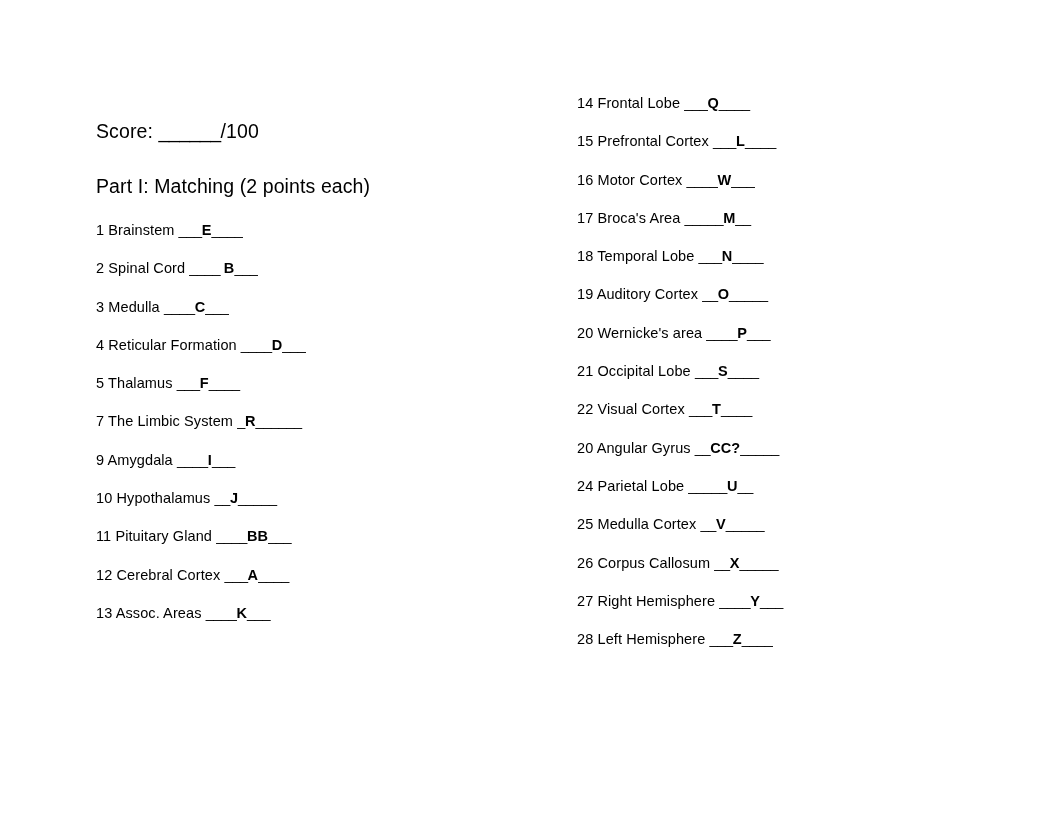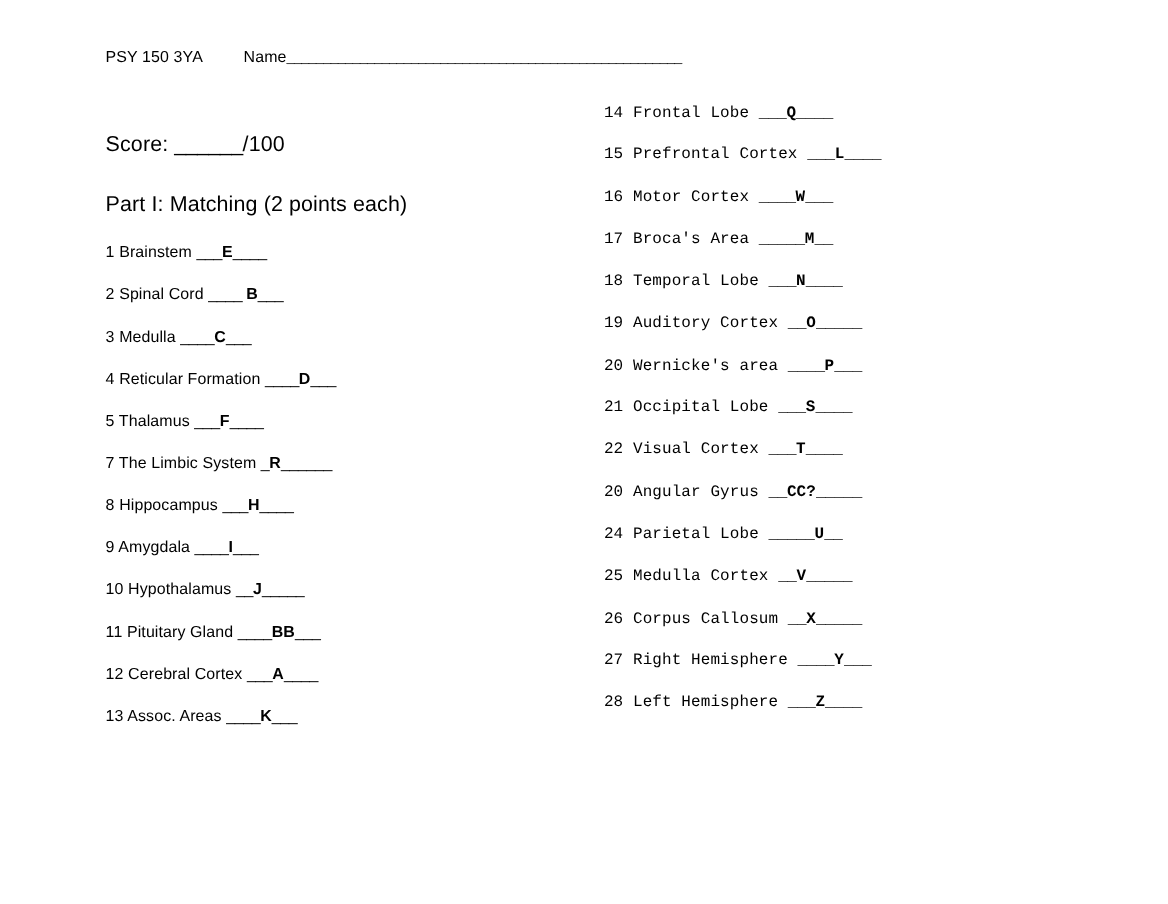--- a/index.html
+++ b/index.html
@@ -81,23 +81,22 @@
   .column {
     position: absolute;
     font-size: 14.5px;
     line-height: 1.2;
   }
   .column-left {
     left: 96px;
     top: 222px;
   }
   .column-right {
-    left: 549px;
+    left: 577px;
     top: 95px;
-    font-family: Liberation Mono, monospace;
   }
 
   .match-item {
     height: 38.3px;
     white-space: nowrap;
     letter-spacing: 0.1px;
   }
   .item-num { }
   .item-label { }
   .blank {
@@ -105,42 +104,34 @@
   }
   .answer {
     font-weight: bold;
   }
 </style>
 </head>
 <body>
 
 <div class="page">
 
-  <div class="header-row">
-    <span class="course-code">PSY 150 3YA</span>
-    <span class="name-field">
-      <span class="name-label">Name</span>
-        <span class="name-rule">______________________________________________________</span>
-    </span>
-  </div>
 
   <div class="score-line">
     <span>Score: </span><span class="score-blank">______</span><span>/100</span>
   </div>
 
   <div class="part-heading">Part I: Matching (2 points each)</div>
 
   <div class="column column-left" id="left-col">
       <div class="match-item"><span class="item-num">1</span><span class="item-label"> Brainstem </span><span class="blank">___</span><span class="answer">E</span><span class="blank">____</span></div>
       <div class="match-item"><span class="item-num">2</span><span class="item-label"> Spinal Cord </span><span class="blank">____ </span><span class="answer">B</span><span class="blank">___</span></div>
       <div class="match-item"><span class="item-num">3</span><span class="item-label"> Medulla </span><span class="blank">____</span><span class="answer">C</span><span class="blank">___</span></div>
       <div class="match-item"><span class="item-num">4</span><span class="item-label"> Reticular Formation </span><span class="blank">____</span><span class="answer">D</span><span class="blank">___</span></div>
       <div class="match-item"><span class="item-num">5</span><span class="item-label"> Thalamus </span><span class="blank">___</span><span class="answer">F</span><span class="blank">____</span></div>
       <div class="match-item"><span class="item-num">7</span><span class="item-label"> The Limbic System </span><span class="blank">_</span><span class="answer">R</span><span class="blank">______</span></div>
-      <div class="match-item"><span class="item-num">8</span><span class="item-label"> Hippocampus </span><span class="blank">___</span><span class="answer">H</span><span class="blank">____</span></div>
       <div class="match-item"><span class="item-num">9</span><span class="item-label"> Amygdala </span><span class="blank">____</span><span class="answer">I</span><span class="blank">___</span></div>
       <div class="match-item"><span class="item-num">10</span><span class="item-label"> Hypothalamus </span><span class="blank">__</span><span class="answer">J</span><span class="blank">_____</span></div>
       <div class="match-item"><span class="item-num">11</span><span class="item-label"> Pituitary Gland </span><span class="blank">____</span><span class="answer">BB</span><span class="blank">___</span></div>
       <div class="match-item"><span class="item-num">12</span><span class="item-label"> Cerebral Cortex </span><span class="blank">___</span><span class="answer">A</span><span class="blank">____</span></div>
       <div class="match-item"><span class="item-num">13</span><span class="item-label"> Assoc. Areas </span><span class="blank">____</span><span class="answer">K</span><span class="blank">___</span></div>
     </div>
 
   <div class="column column-right" id="right-col">
       <div class="match-item"><span class="item-num">14</span><span class="item-label"> Frontal Lobe </span><span class="blank">___</span><span class="answer">Q</span><span class="blank">____</span></div>
       <div class="match-item"><span class="item-num">15</span><span class="item-label"> Prefrontal Cortex </span><span class="blank">___</span><span class="answer">L</span><span class="blank">____</span></div>

